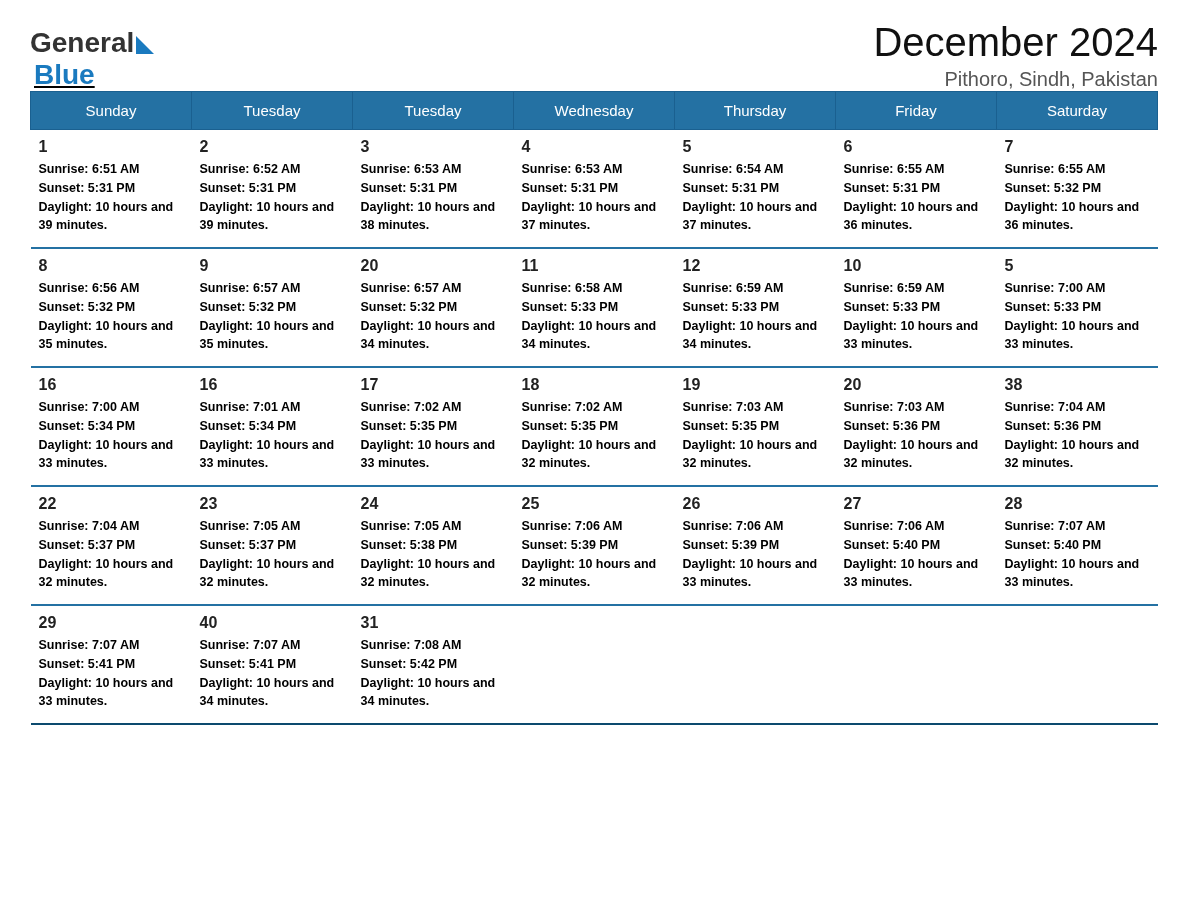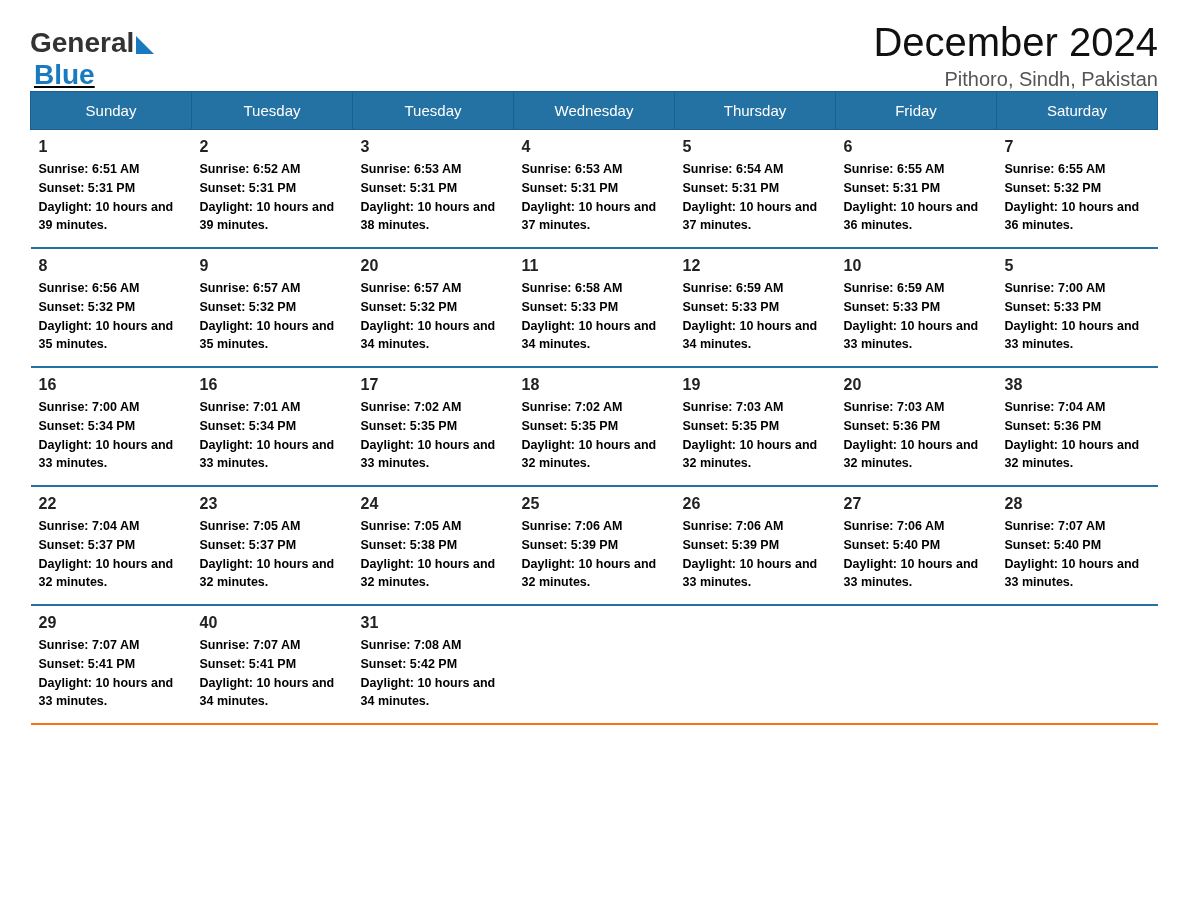--- a/index.html
+++ b/index.html
@@ -81,21 +81,21 @@
       display: block;
       margin-bottom: 4px;
     }
     .day-info {
       font-size: 12.5px;
       line-height: 1.5;
       color: #000000;
       font-weight: bold;
     }
     tbody tr:last-child {
-      border-bottom: 2px solid #f97316;
+      border-bottom: 2px solid #0c4a6e;
     }
     .logo-wrapper {
       display: flex;
       flex-direction: column;
       align-items: flex-start;
     }
     .logo-line1 {
       display: flex;
       align-items: center;
     }

